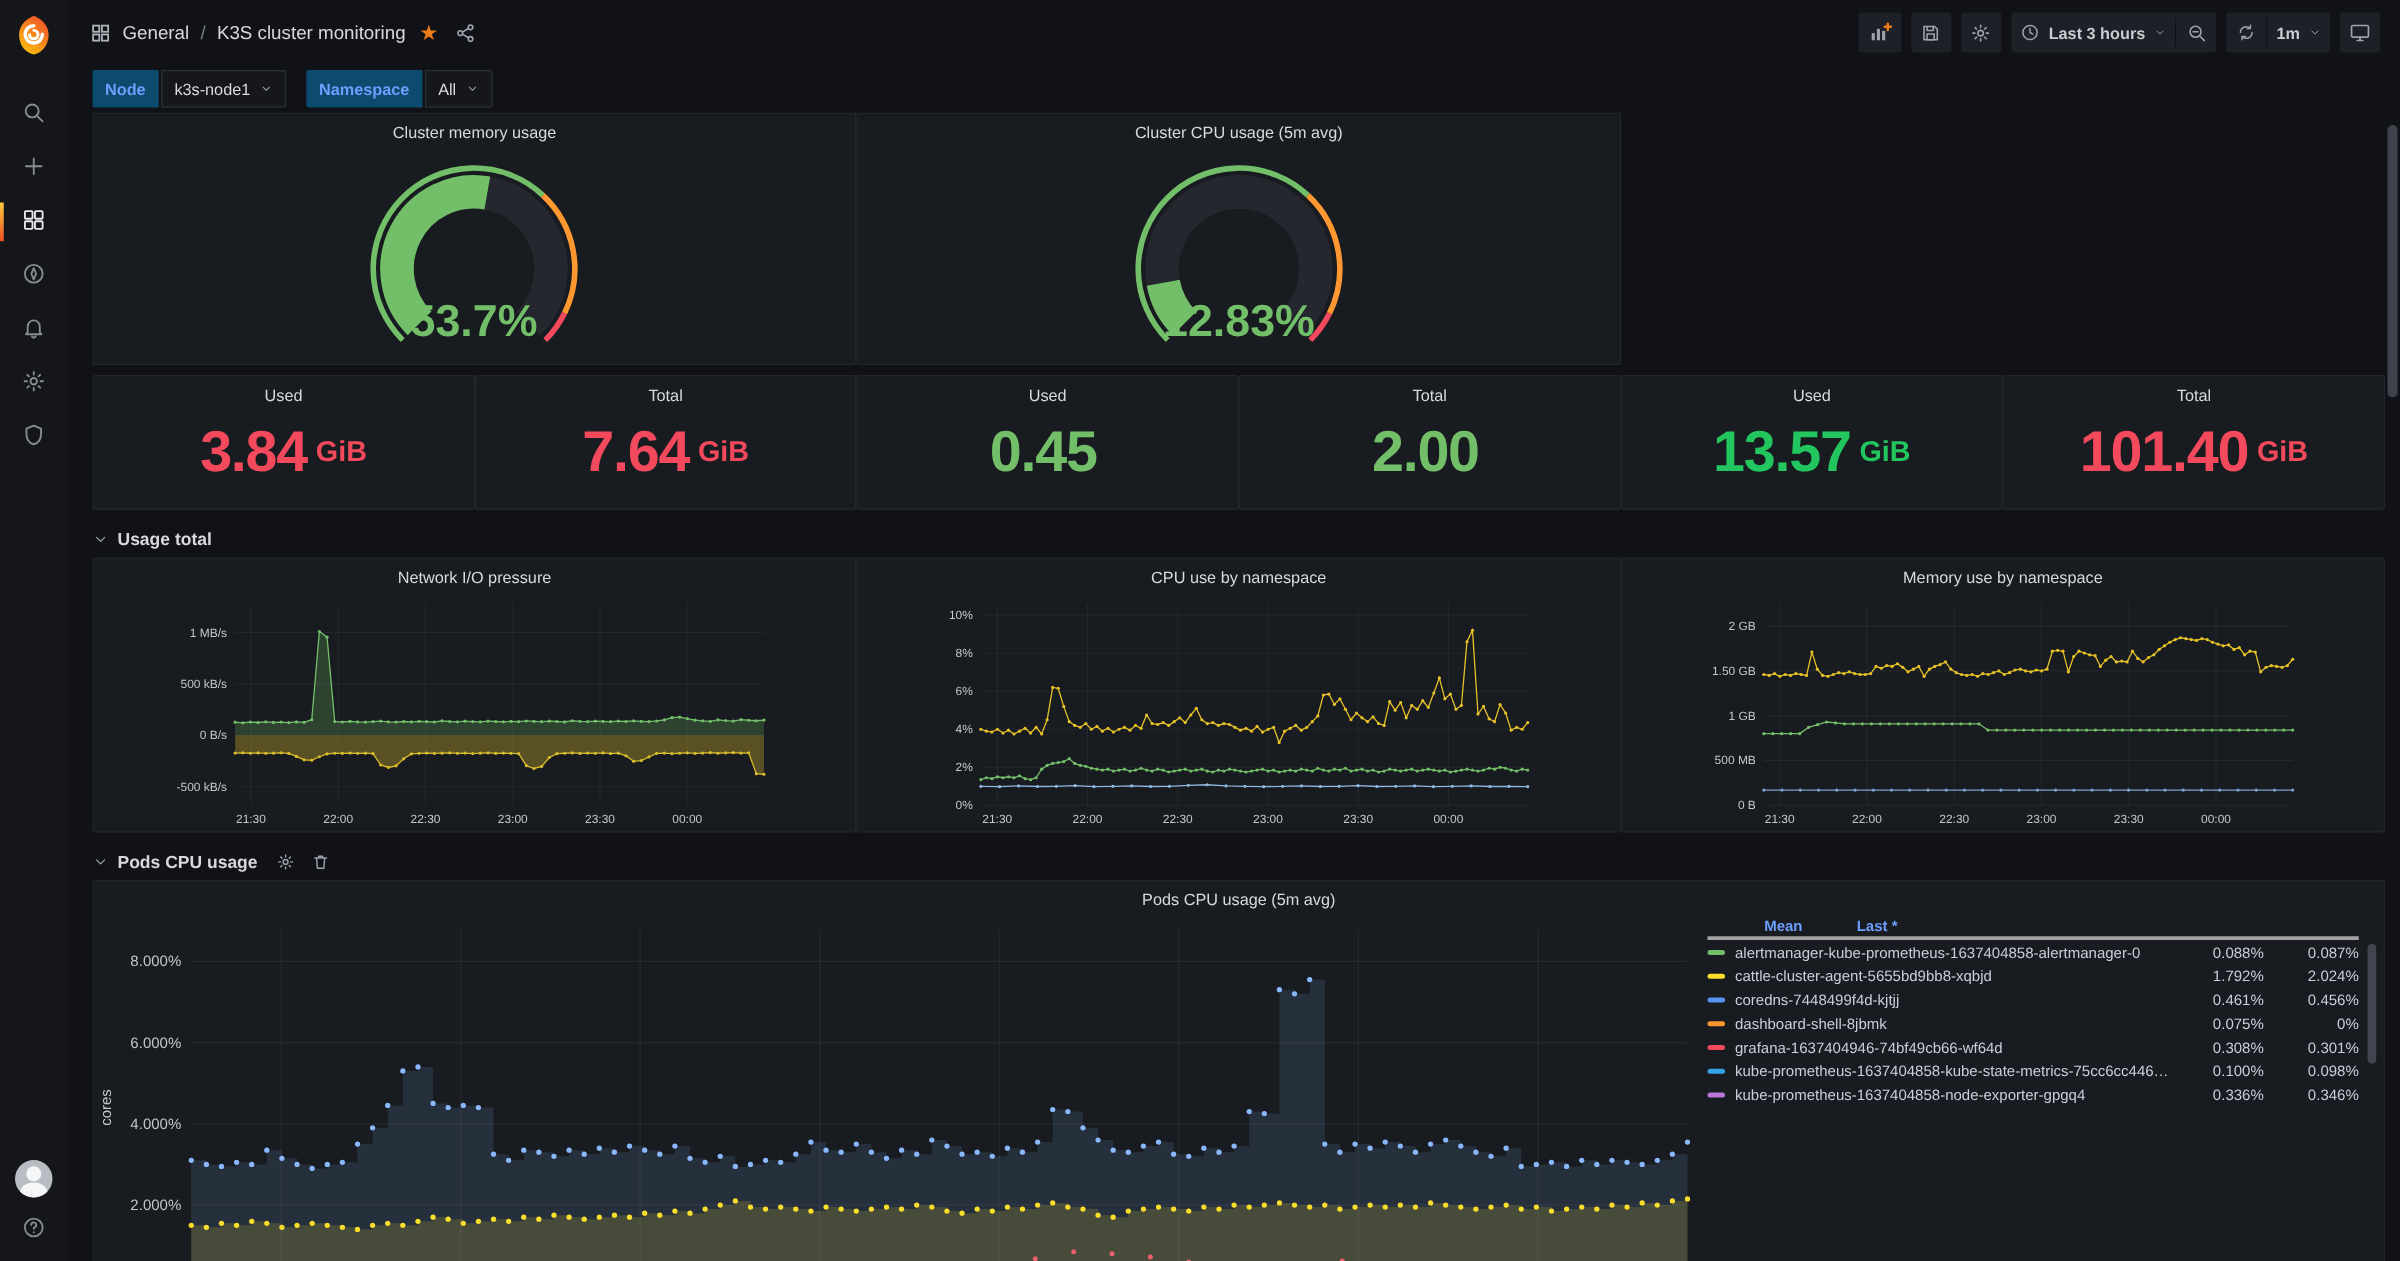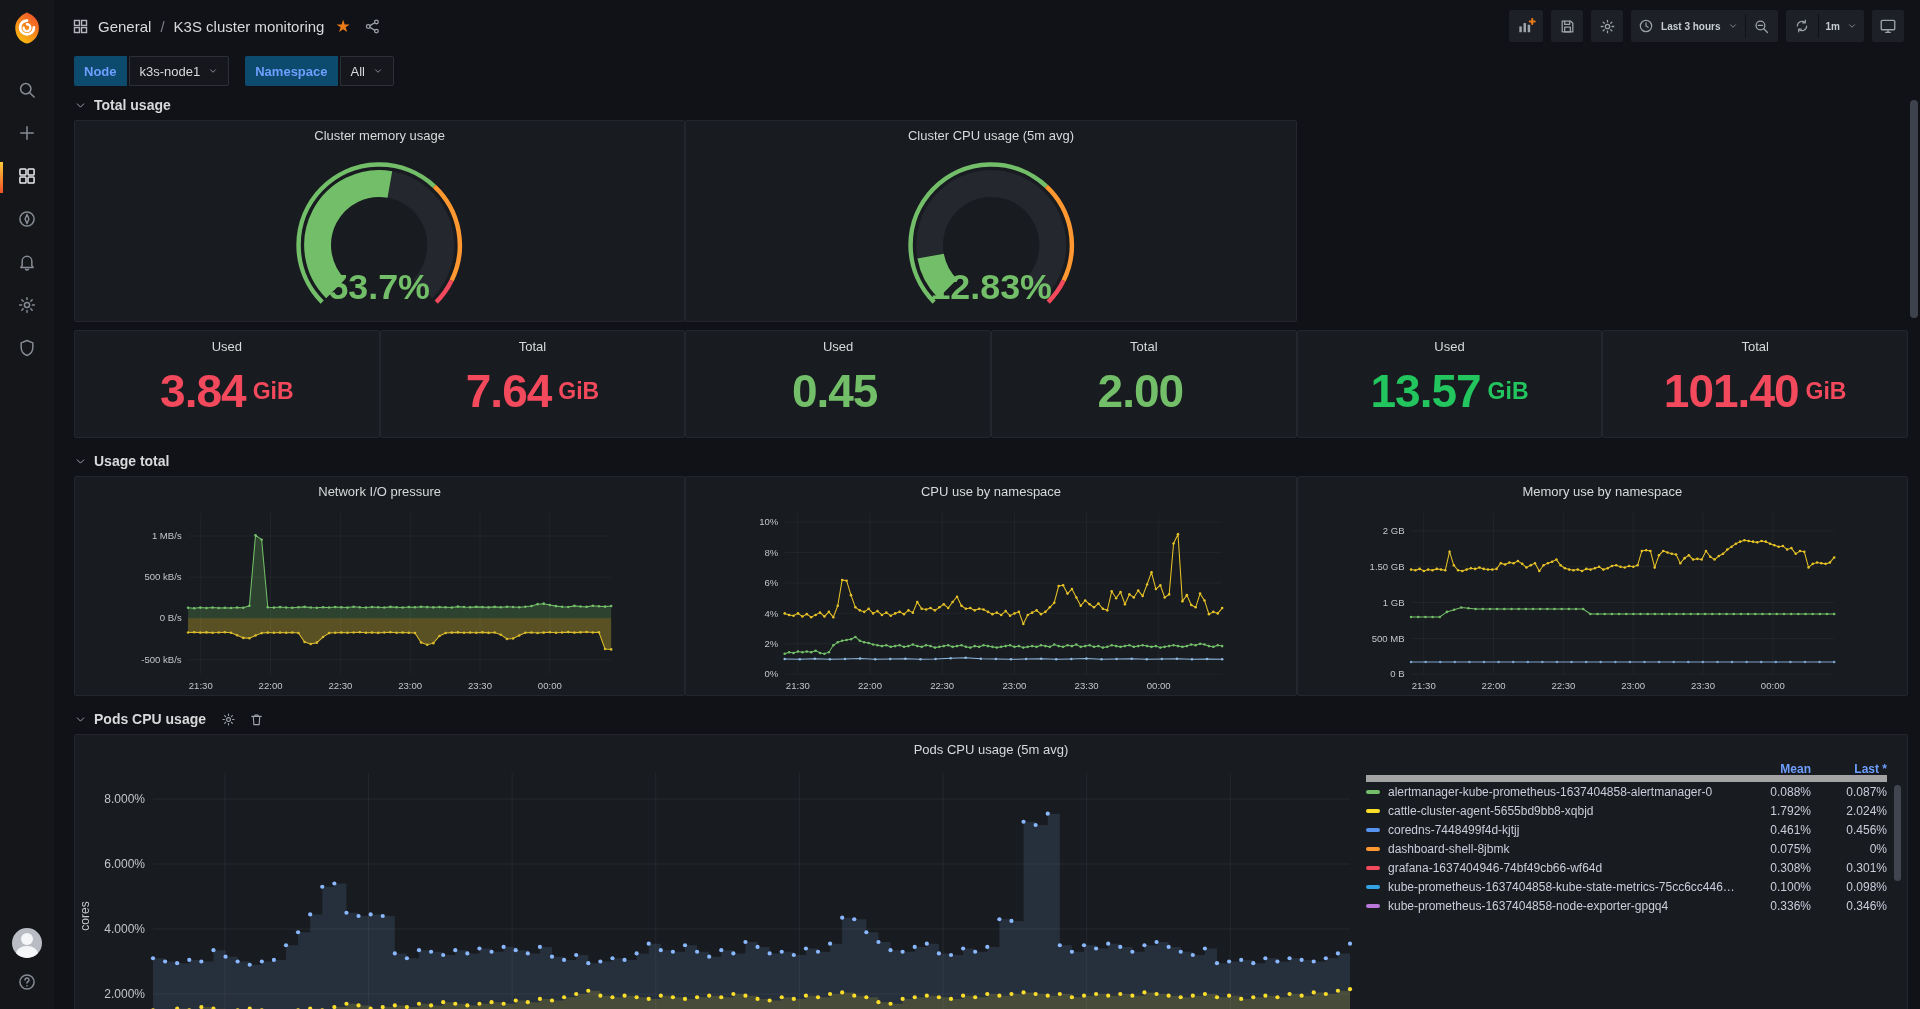--- a/index.html
+++ b/index.html
@@ -20,21 +20,21 @@
   .avatar::after{content:"";position:absolute;left:4px;top:18px;width:22px;height:16px;border-radius:50%;background:#f5f6f7}
   
   .main{flex:1;display:flex;flex-direction:column;min-width:0}
   .topnav{height:52px;display:flex;align-items:center;padding:0 16px 0 18px;flex-shrink:0}
   .breadcrumb{display:flex;align-items:center;gap:9px;font-size:15px;color:#d8d9da}
   .crumb-link{cursor:pointer}
   .crumb-sep{color:#7b8087}
   .star{color:#eb7b18;font-size:17px;cursor:pointer;margin-left:2px}
   .nav-actions{margin-left:auto;display:flex;align-items:center;gap:8px}
   .icon-btn{height:32px;min-width:32px;border-radius:2px;background:#1d2026;display:flex;align-items:center;
-    justify-content:center;padding:0 7px;cursor:pointer;gap:7px;color:#c7ccd1;font-size:10px;font-weight:700}
+    justify-content:center;padding:0 7px;cursor:pointer;gap:7px;color:#c7ccd1;font-size:13px;font-weight:700}
   .icon-btn svg,.tool-ic svg{stroke:#9da2ab;fill:none;stroke-width:1.8;stroke-linecap:round;stroke-linejoin:round}
   .btn-group{display:flex;background:#1d2026;border-radius:2px}
   .btn-group .icon-btn{background:transparent}
   .btn-group .sep{width:1px;background:#111217;margin:4px 0}
   
   .submenu{height:38px;display:flex;align-items:center;gap:16px;padding:0 16px 0 20px;flex-shrink:0}
   .var{display:flex;cursor:pointer}
   .var-label{height:30px;display:flex;align-items:center;padding:0 10px;background:#0c4a6e;color:#6e9fff;
     font-weight:700;border-radius:2px 0 0 2px}
   .var-value{height:30px;display:flex;align-items:center;gap:8px;padding:0 10px;background:#15171c;
@@ -58,22 +58,22 @@
   .gauge-wrap svg{height:100%;max-height:168px}
   .stat .ptitle{height:30px}
   .stat-value{flex:1;display:flex;align-items:center;justify-content:center;padding-bottom:16px;font-weight:700}
   .stat-num{font-size:46px;line-height:1;letter-spacing:-1px}
   .stat-unit{font-size:23px;margin-left:7px}
   .pods{height:332px}
   .pods .pbody{display:flex}
   .pods-chart-area{flex:1;min-width:0;position:relative}
   
   .legend{width:545px;flex-shrink:0;padding:0 20px 0 4px;font-size:12px;position:relative}
-  .legend-head{display:flex;justify-content:flex-end;height:19px;align-items:center;color:#6e9fff;font-weight:700;
-    border-bottom:7px solid #a3a3a3}
+  .legend-head{display:flex;height:19px;align-items:center;color:#6e9fff;font-weight:700;
+    border-bottom:3px solid #a3a3a3}
   .legend-head span{width:76px;text-align:right;cursor:pointer}
   .legend-row{display:flex;align-items:center;height:19px}
   .swatch{width:14px;height:4px;border-radius:2px;margin-right:8px;flex-shrink:0}
   .lname{flex:1;white-space:nowrap;overflow:hidden;text-overflow:ellipsis;color:#ccccdc;cursor:pointer}
   .lval{width:76px;text-align:right;color:#ccccdc}
   .legend-sb{position:absolute;right:6px;top:22px;width:7px;height:96px;background:#404550;border-radius:4px;cursor:pointer}
   .page-sb{position:fixed;right:2px;top:100px;width:8px;height:218px;background:#3d424d;border-radius:4px;cursor:pointer}
 </style>
 </head>
 <body>
@@ -271,26 +271,20 @@
           <span>All</span>
           <svg class="chev" viewBox="0 0 24 24">
               <polyline points="6 9 12 15 18 9"></polyline>
             </svg>
         </span>
       </div>
     </div>
 
     <div class="dash">
 
-      <div class="section-h">
-        <svg width="13" height="13" viewBox="0 0 24 24">
-            <polyline points="6 9 12 15 18 9"></polyline>
-          </svg>
-        <span class="t">Total usage</span>
-      </div>
 
       <div class="row r-gauges">
         <div class="panel">
           <div class="ptitle">Cluster memory usage</div>
           <div class="gauge-wrap">
               <svg viewBox="0 0 220 150">
                 <path d="M 59.088311754568565 134.91168824543144 A 72 72 0 0 1 159.2873916268656 31.514258825658388" stroke="#73bf69" stroke-width="4" fill="none"></path>
                 <path d="M 159.2873916268656 31.514258825658388 A 72 72 0 0 1 174.65798545476432 115.6756202296259" stroke="#ff9830" stroke-width="4" fill="none"></path>
                 <path d="M 174.65798545476432 115.6756202296259 A 72 72 0 0 1 160.91168824543144 134.91168824543144" stroke="#f2495c" stroke-width="4" fill="none"></path>
                 <path d="M 119.54119615048039 29.833907506466204 A 55 55 0 0 1 148.89087296526012 122.89087296526012" stroke="#24272e" stroke-width="24" fill="none"></path>

